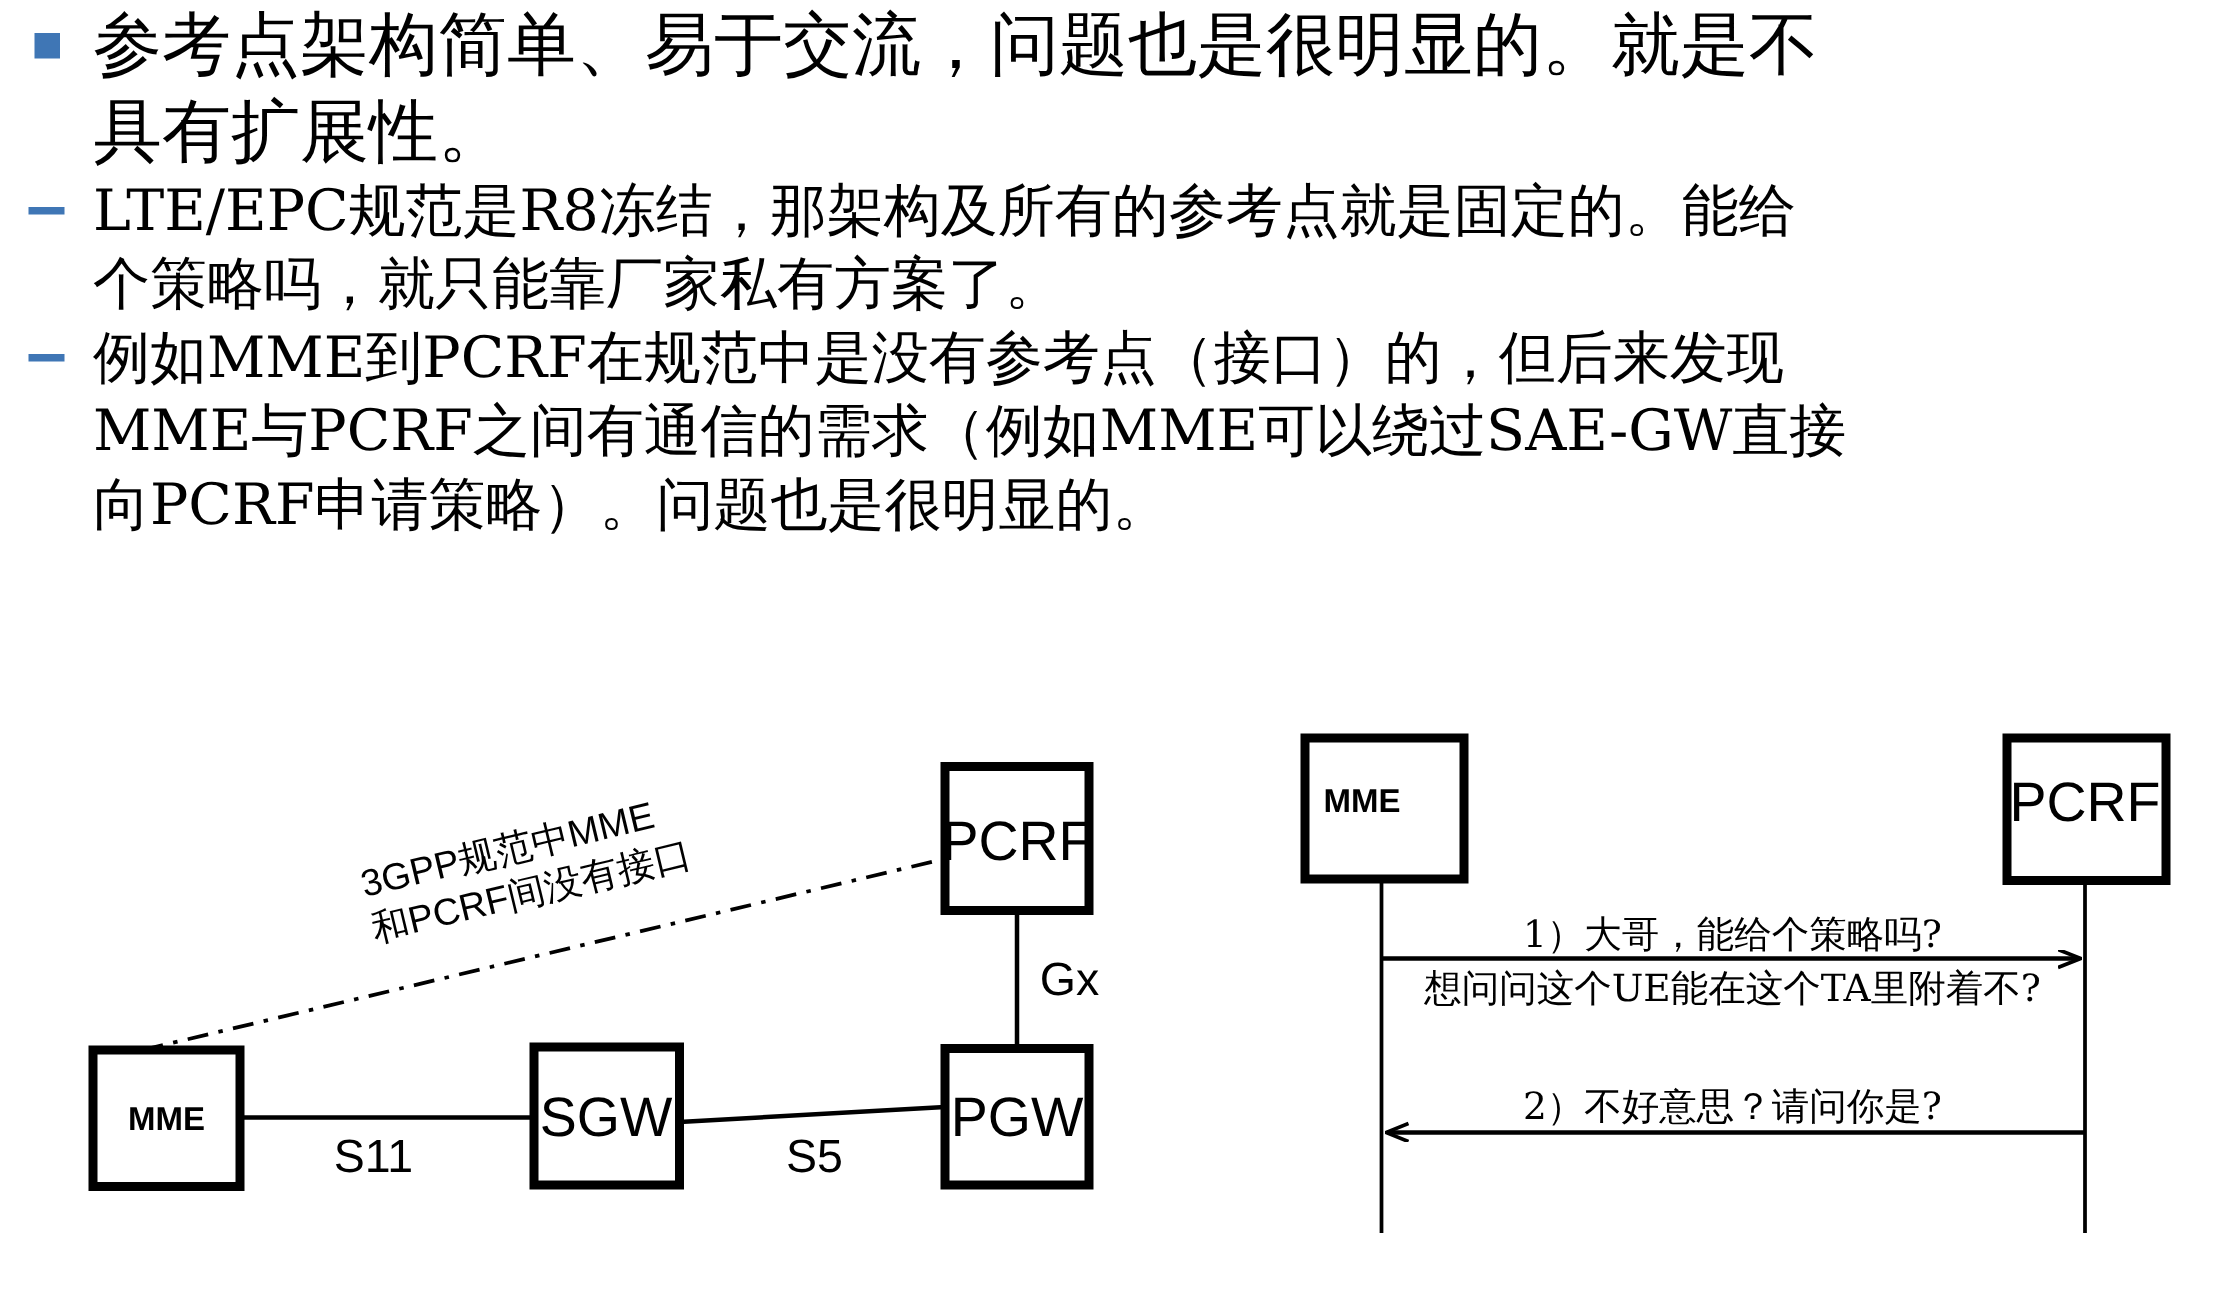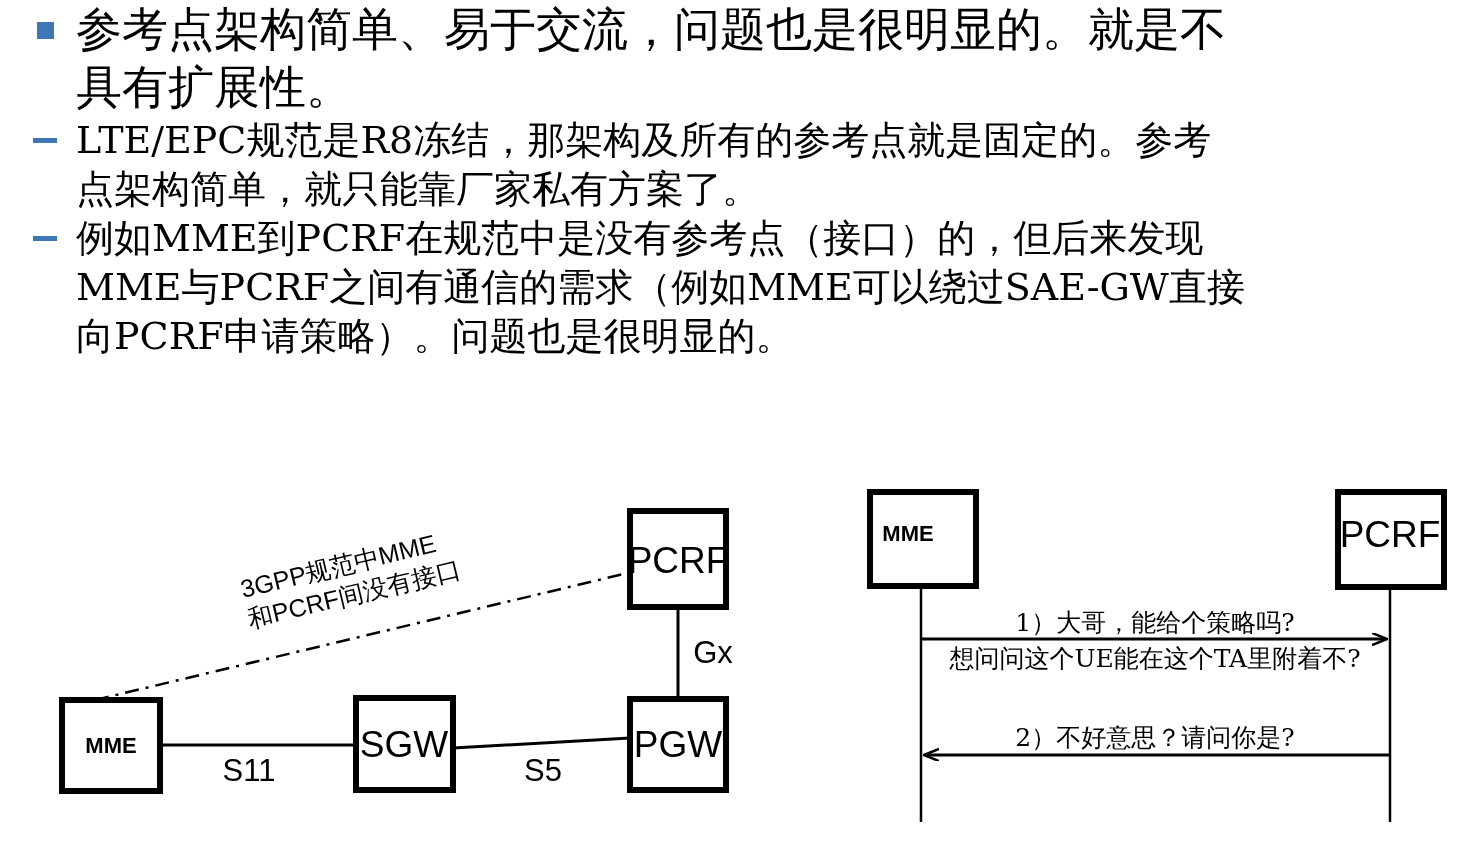--- a/index.html
+++ b/index.html
@@ -15,21 +15,20 @@
     font-family: "Liberation Sans", sans-serif;
     color: #000000;
   }
 
   
   #bullets {
     position: absolute;
     left: 0;
     top: 0;
     width: 1232px;
-    padding-left: 14px;
   }
   .bullet-row {
     position: relative;
     display: flex;
     align-items: flex-start;
   }
   .bullet-marker {
     flex: 0 0 auto;
     display: flex;
     align-items: flex-start;
@@ -116,21 +115,21 @@
     <span class="bullet-marker">
         <i class="sq"></i>
       </span>
     <span class="bullet-text">参考点架构简单、易于交流，问题也是很明显的。就是不具有扩展性。</span>
   </div>
 
   <div class="bullet-row lvl2">
     <span class="bullet-marker">
         <i class="dash"></i>
       </span>
-    <span class="bullet-text">LTE/EPC规范是R8冻结，那架构及所有的参考点就是固定的。参考点架构简单，就只能靠厂家私有方案了。</span>
+    <span class="bullet-text">LTE/EPC规范是R8冻结，那架构及所有的参考点就是固定的。能给个策略吗，就只能靠厂家私有方案了。</span>
   </div>
 
   <div class="bullet-row lvl2">
     <span class="bullet-marker">
         <i class="dash"></i>
       </span>
     <span class="bullet-text">例如MME到PCRF在规范中是没有参考点（接口）的，但后来发现MME与PCRF之间有通信的需求（例如MME可以绕过SAE-GW直接向PCRF申请策略）。问题也是很明显的。</span>
   </div>
 
 </div>

